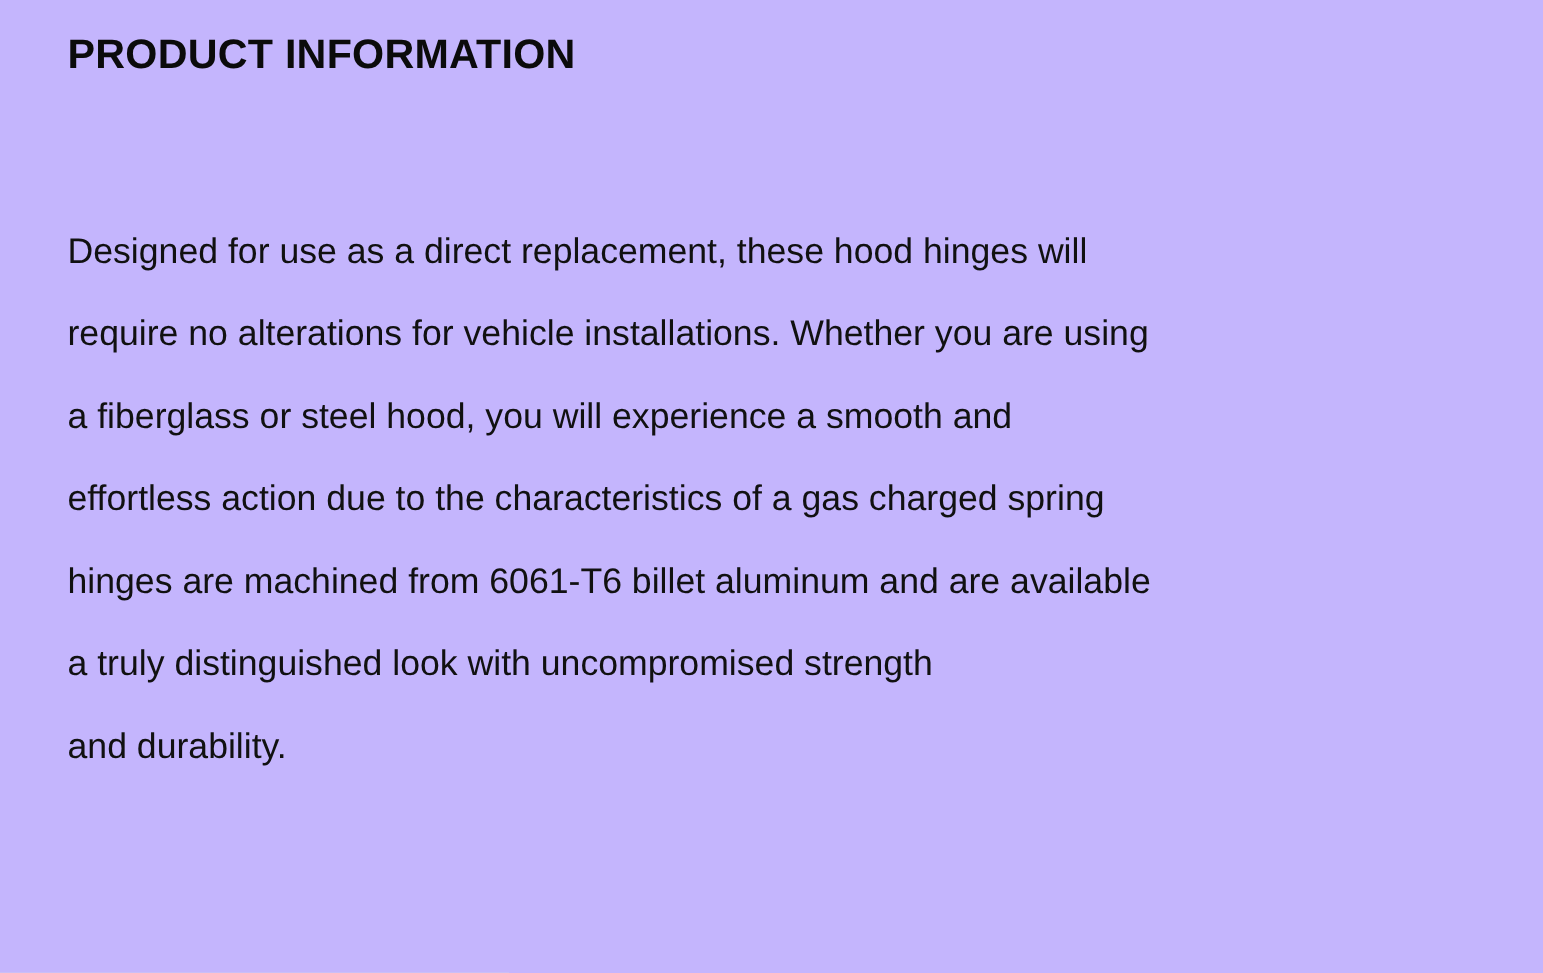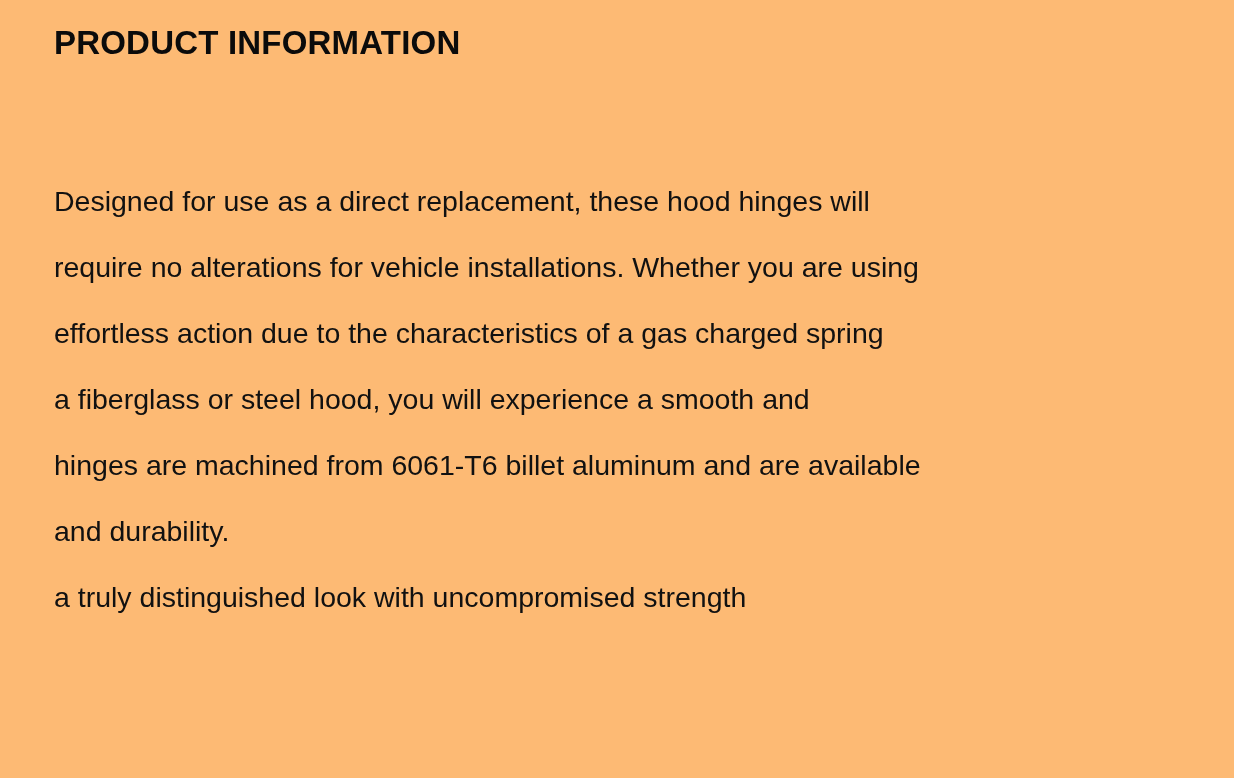--- a/index.html
+++ b/index.html
@@ -10,21 +10,21 @@
     width: 1234px;
     height: 778px;
     background: #dedee2;
     font-family: "Liberation Sans", sans-serif;
     overflow: hidden;
   }
   .page {
     position: relative;
     width: 1234px;
     height: 778px;
-    background: #fdba74;
+    background: #c4b5fd;
     box-sizing: border-box;
   }
   .section-heading {
     position: absolute;
     left: 54px;
     top: 25px;
     font-size: 33px;
     font-weight: bold;
     letter-spacing: 0.2px;
     color: #0b0b0b;
@@ -48,20 +48,20 @@
 </head>
 <body>
 
 <div class="page">
 
   <h1 class="section-heading">PRODUCT INFORMATION</h1>
 
   <div class="body-copy">
     <p>Designed for use as a direct replacement, these hood hinges will</p>
     <p>require no alterations for vehicle installations. Whether you are using</p>
+    <p>a fiberglass or steel hood, you will experience a smooth and</p>
     <p>effortless action due to the characteristics of a gas charged spring</p>
-    <p>a fiberglass or steel hood, you will experience a smooth and</p>
     <p>hinges are machined from 6061-T6 billet aluminum and are available</p>
+    <p>a truly distinguished look with uncompromised strength</p>
     <p>and durability.</p>
-    <p>a truly distinguished look with uncompromised strength</p>
   </div>
 
 </div>
 
 </body></html>

